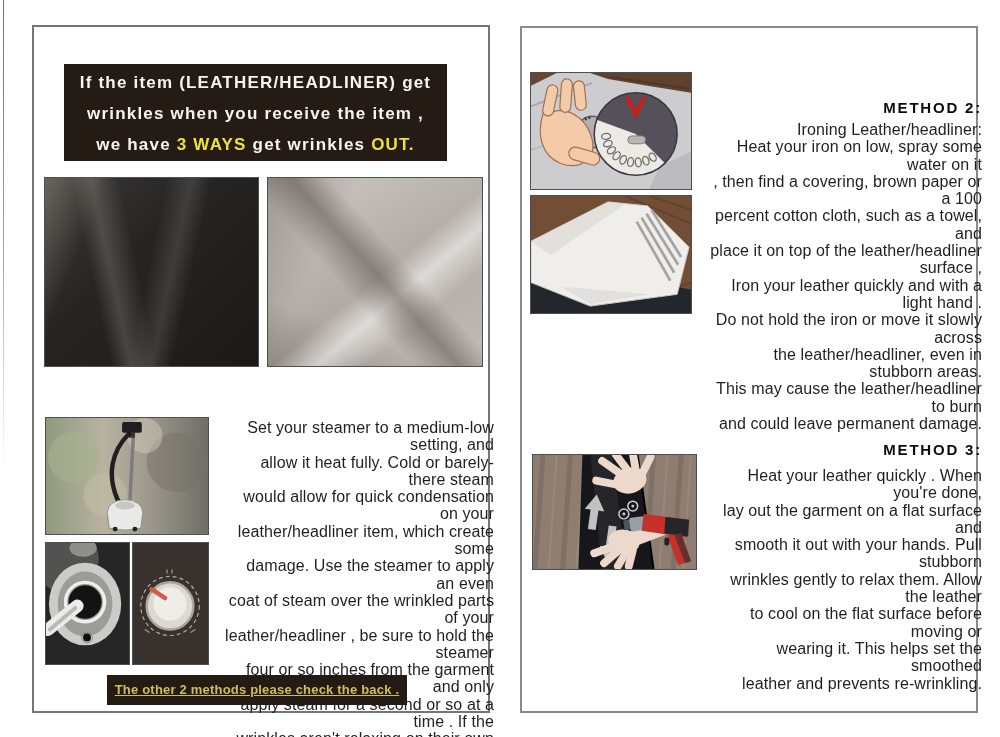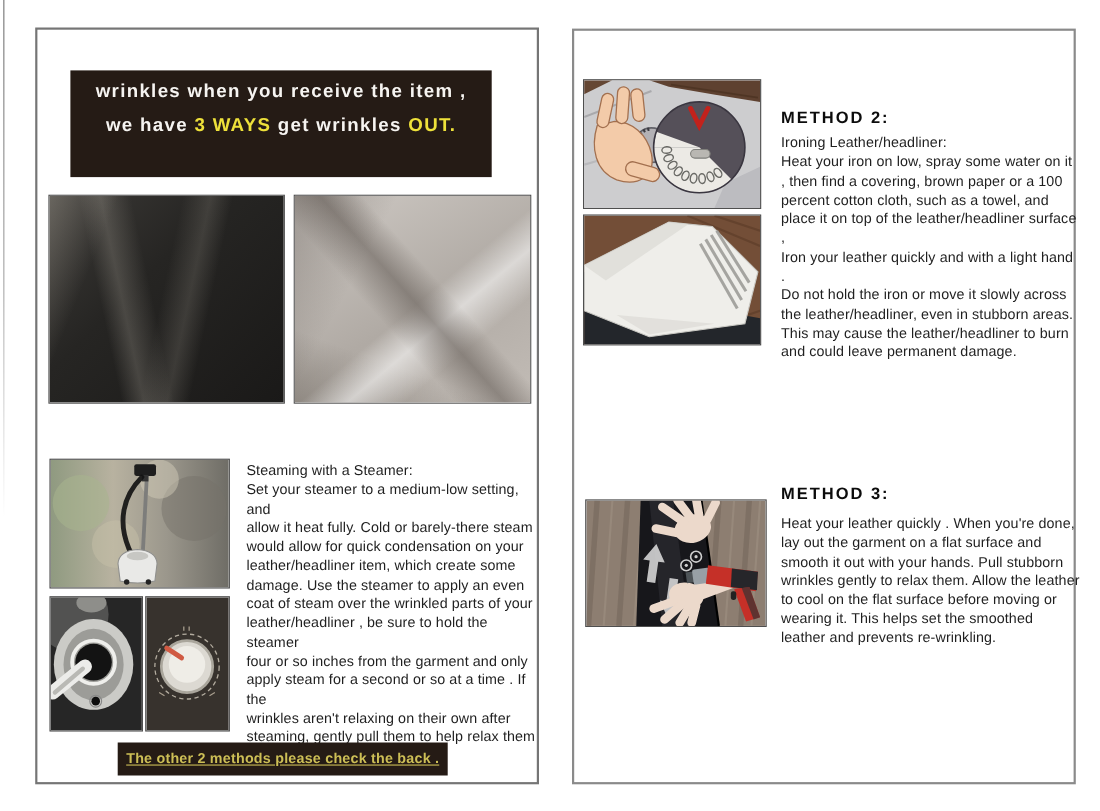--- a/index.html
+++ b/index.html
@@ -42,38 +42,39 @@
       linear-gradient(102deg, rgba(0,0,0,0) 48%, rgba(150,145,135,.24) 58%, rgba(0,0,0,0) 66%),
       linear-gradient(135deg, #3c3a37 0%, #262523 40%, #1a1918 100%);}
   .leather-light{width:100%;height:100%;
     background:
       linear-gradient(118deg, rgba(80,72,66,.38), rgba(80,72,66,0) 30%),
       linear-gradient(48deg, rgba(0,0,0,0) 38%, rgba(90,82,76,.5) 50%, rgba(0,0,0,0) 60%),
       linear-gradient(140deg, rgba(255,255,255,0) 52%, rgba(255,255,255,.55) 62%, rgba(255,255,255,0) 74%),
       linear-gradient(20deg, rgba(95,88,80,.42) 0%, rgba(0,0,0,0) 25%),
       linear-gradient(150deg, #cfcac5 0%, #b0aaa4 55%, #c2bcb6 100%);}
 
-  .method-block{position:absolute;}
+  .method-block{position:absolute;text-align:right;}
   #method1-block{left:190px;top:392px;width:270px;}
   #method2-block{left:188px;top:71px;width:272px;}
   #method3-block{left:188px;top:394px;width:272px;margin-top:19px;}
   .method-heading{font-weight:bold;font-size:15px;letter-spacing:1.8px;color:#0c0c0c;}
   #method1-block .method-heading{margin-bottom:13px;}
   #method2-block .method-heading{margin-bottom:5px;}
   #method3-block .method-heading{margin-bottom:9px;}
-  .body-text{font-size:13px;line-height:17.3px;color:#1f1f1f;white-space:pre-line;letter-spacing:0.1px;}
+  .body-text{font-size:16px;line-height:17.3px;color:#1f1f1f;white-space:pre-line;letter-spacing:0.1px;}
 </style>
 </head>
 <body>
 
 <div id="edge-line"></div>
 
 <div class="page" id="left-page">
 
   <div class="banner" id="top-banner">
+    <div>If the item (LEATHER/HEADLINER) get</div>
     <div>wrinkles when you receive the item ,</div>
     <div><span>we have </span><span class="yellow">3 WAYS</span><span> get wrinkles </span><span class="yellow">OUT.</span></div>
   </div>
 
   <div class="photo" id="photo-dark">
     <div class="leather-dark"></div>
   </div>
 
   <div class="photo" id="photo-light">
     <div class="leather-light"></div>
@@ -127,21 +128,20 @@
       <circle cx="38" cy="64" r="30" fill="none" stroke="#c9c2b4" stroke-width="1.2" stroke-dasharray="4 3.2" opacity="0.85"></circle>
       <path d="M12,88 l5,3 M64,88 l-5,3 M35,27 l0,4 M40,27 l0,4" stroke="#a79d8d" stroke-width="1.2" fill="none"></path>
       <circle cx="38" cy="64" r="24" fill="#dcd9d2"></circle>
       <circle cx="38" cy="64" r="24" fill="none" stroke="#aaa69c" stroke-width="2.5"></circle>
       <circle cx="38" cy="62" r="17" fill="#efede7"></circle>
       <line x1="33" y1="56" x2="19" y2="47" stroke="#d05a43" stroke-width="4.5" stroke-linecap="round"></line>
     </svg>
   </div>
 
   <div class="method-block" id="method1-block">
-    <div class="body-text">Steaming with a Steamer:</div>
     <div class="body-text">Set your steamer to a medium-low setting, and
 allow it heat fully. Cold or barely-there steam
 would allow for quick condensation on your
 leather/headliner item, which create some
 damage. Use the steamer to apply an even
 coat of steam over the wrinkled parts of your
 leather/headliner , be sure to hold the steamer
 four or so inches from the garment and only
 apply steam for a second or so at a time . If the
 wrinkles aren't relaxing on their own after

